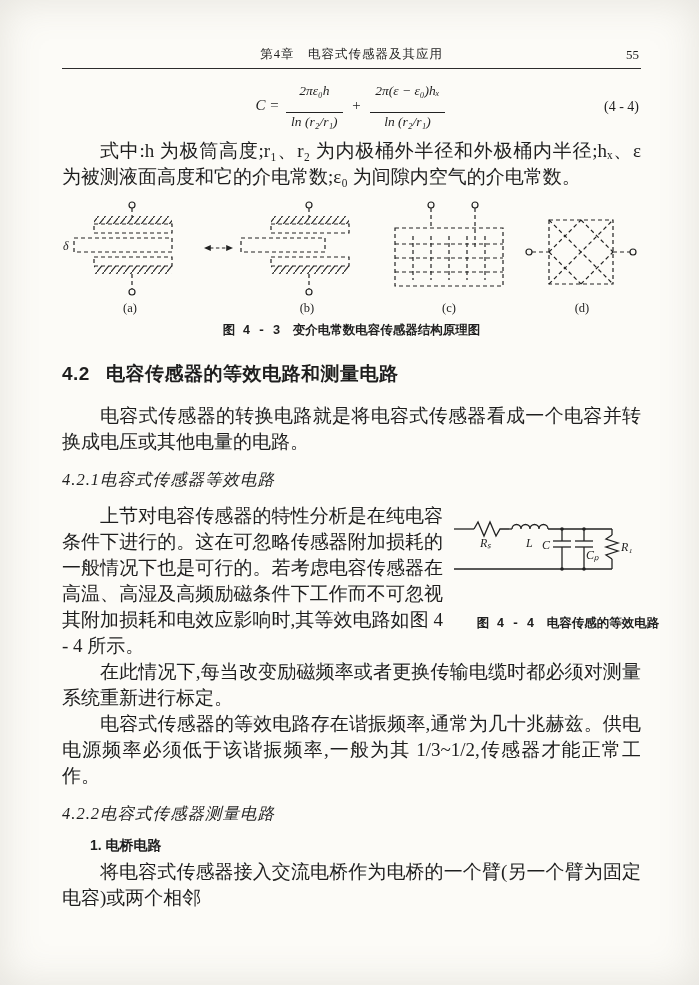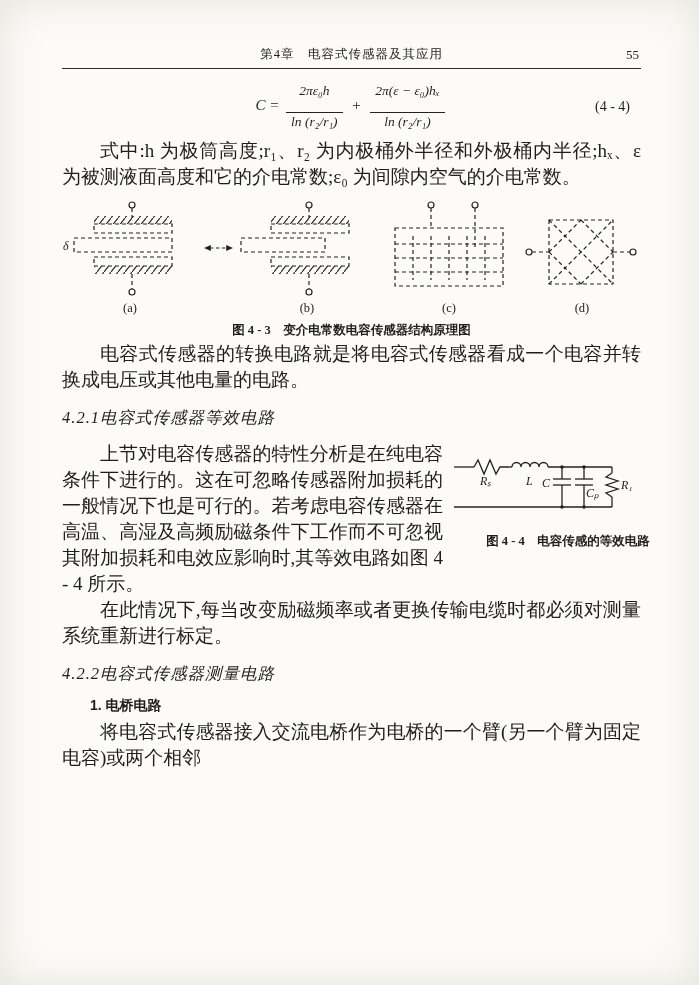--- a/index.html
+++ b/index.html
@@ -21,36 +21,36 @@
     display:grid;grid-template-columns:1fr auto 1fr;align-items:end;
     border-bottom:1.6px solid #2c2c2c;
     padding-bottom:5px;margin-bottom:8px;
   }
   .running-head .htitle{font-size:12.5px;letter-spacing:1px;text-align:center;}
   .running-head .pageno{font-size:13px;text-align:right;padding-right:2px;}
   
   .equation{position:relative;text-align:center;font-size:15px;font-style:italic;}
   .equation.eq44{margin:14px 0 8px;}
   .equation.eq45{margin:10px 0 8px;font-style:italic;}
-  .eqnum{position:absolute;right:11px;top:50%;transform:translateY(-50%);font-style:normal;font-size:14px;}
+  .eqnum{position:absolute;right:2px;top:50%;transform:translateY(-50%);font-style:normal;font-size:14px;}
   .frac{display:inline-block;vertical-align:middle;text-align:center;margin:0 3px;}
   .frac .num{display:block;border-bottom:1.1px solid #222;padding:0 5px 13px;font-size:13.5px;}
   .frac .den{display:block;padding:1px 5px 0;font-size:13.5px;}
   .eq-op{margin:0 2px;}
   
   .para{margin:0;font-size:19px;line-height:26px;text-align:justify;text-indent:2em;}
   
   .fig43{margin:10px 0 2px;}
   .figrow{display:flex;justify-content:center;align-items:flex-start;gap:6px;}
   .subfig{display:flex;flex-direction:column;align-items:center;}
   .sublabel{font-size:12.5px;margin-top:1px;}
   .gap-arrow{margin-top:42px;}
   .figcaption{
     text-align:center;font-size:12.5px;font-weight:bold;
-    font-family:Liberation Serif, serif;
+    font-family:Liberation Mono, monospace;
     margin:6px 0 0;
   }
   
   .h-sec{
     font-family:"Liberation Sans", sans-serif;
     font-weight:bold;font-size:19px;
     margin:22px 0 16px;letter-spacing:.5px;
   }
   .h-sec .sec-no{margin-right:16px;}
   .h-sub{
@@ -60,23 +60,23 @@
   .h-sub .sec-no{margin-right:0;}
   .h-item{
     font-family:"Liberation Sans", sans-serif;
     font-weight:bold;font-size:14px;
     margin:4px 0 4px;text-indent:2em;
   }
   
   .wrapblock::after{content:"";display:block;clear:both;}
   .fig44{
     float:right;width:190px;margin:2px 0 10px 8px;
-    display:flex;flex-direction:column;align-items:center;
-  }
-  .fig44 .figcaption{margin-top:6px;white-space:nowrap;padding-left:44px;}
+    display:flex;flex-direction:column;align-items:center;gap:12px;
+  }
+  .fig44 .figcaption{margin-top:14px;white-space:nowrap;padding-left:44px;}
   svg text{font-family:"Liberation Serif", serif;}
   .svg-var{font-style:italic;font-size:12px;fill:#1e1e1e;}
 </style>
 </head>
 <body>
 
 <div class="page">
 
   <div class="running-head">
     <span></span>
@@ -186,20 +186,21 @@
             <circle cx="110" cy="52" r="3"></circle>
           </g>
         </svg>
         <span class="sublabel">(d)</span>
       </div>
 
     </div>
     <div class="figcaption">图 4 - 3　变介电常数电容传感器结构原理图</div>
   </div>
 
+  <h2 class="h-sec"><span class="sec-no">4.2</span><span>电容传感器的等效电路和测量电路</span></h2>
 
   <p class="para">电容式传感器的转换电路就是将电容式传感器看成一个电容并转换成电压或其他电量的电路。</p>
 
   <h3 class="h-sub"><span class="sec-no">4.2.1</span><span>电容式传感器等效电路</span></h3>
 
   <div class="wrapblock">
     <div class="fig44">
       <svg width="185" height="84" viewBox="0 0 185 84">
         <g stroke="#222" fill="none" stroke-width="1.3">
           <line x1="0" y1="24" x2="20" y2="24"></line>
@@ -232,20 +233,21 @@
         <text x="132" y="54" class="svg-var">Cₚ</text>
         <text x="167" y="46" class="svg-var">R₁</text>
       </svg>
       <div class="figcaption">图 4 - 4　电容传感的等效电路</div>
     </div>
     <p class="para">上节对电容传感器的特性分析是在纯电容条件下进行的。这在可忽略传感器附加损耗的一般情况下也是可行的。若考虑电容传感器在高温、高湿及高频励磁条件下工作而不可忽视其附加损耗和电效应影响时,其等效电路如图 4 - 4 所示。</p>
   </div>
 
 
   <p class="para">在此情况下,每当改变励磁频率或者更换传输电缆时都必须对测量系统重新进行标定。</p>
+  <p class="para">电容式传感器的等效电路存在谐振频率,通常为几十兆赫兹。供电电源频率必须低于该谐振频率,一般为其 1/3~1/2,传感器才能正常工作。</p>
 
   <h3 class="h-sub"><span class="sec-no">4.2.2</span><span>电容式传感器测量电路</span></h3>
 
   <div class="h-item">1. 电桥电路</div>
 
   <p class="para">将电容式传感器接入交流电桥作为电桥的一个臂(另一个臂为固定电容)或两个相邻</p>
 
 </div>
 
 </body></html>

